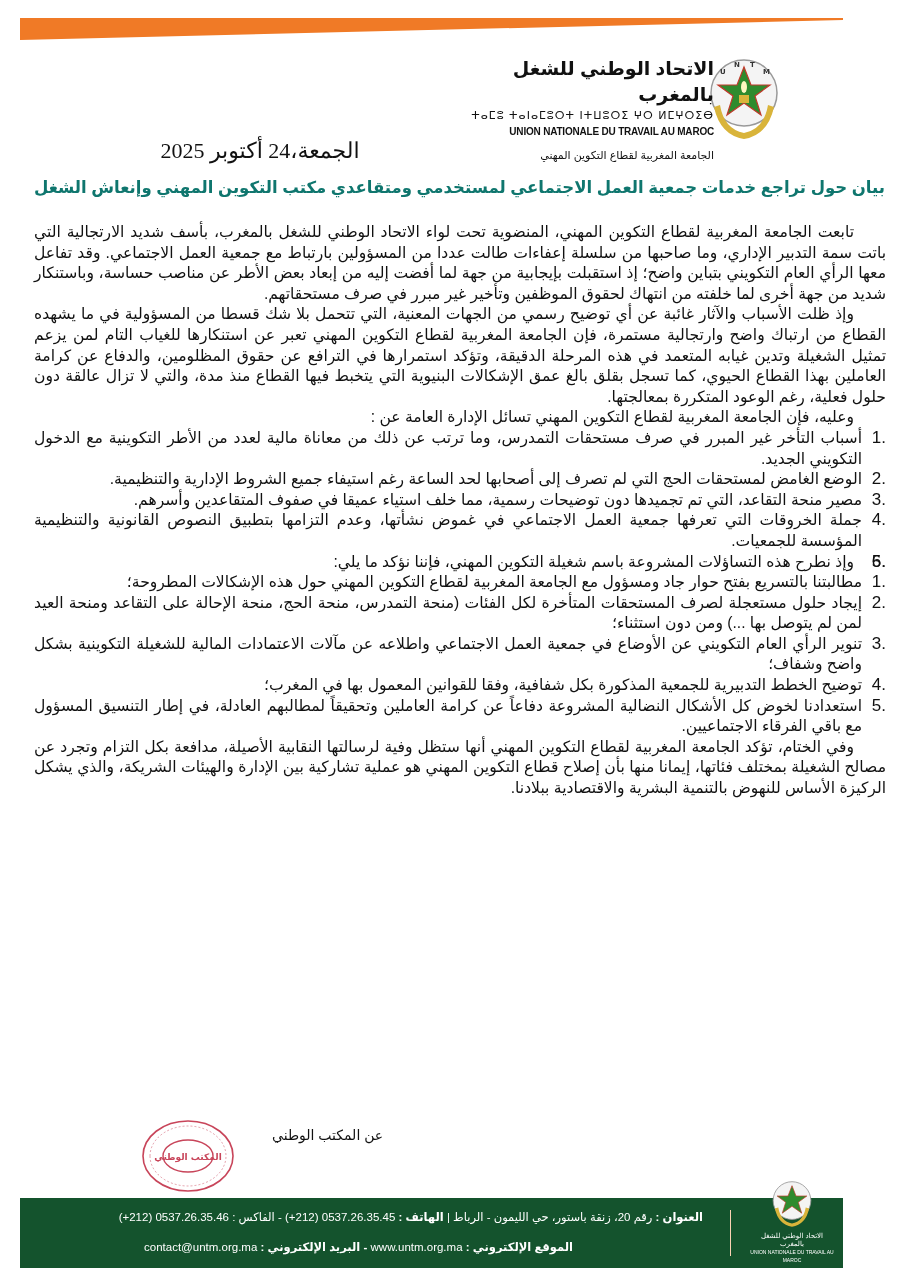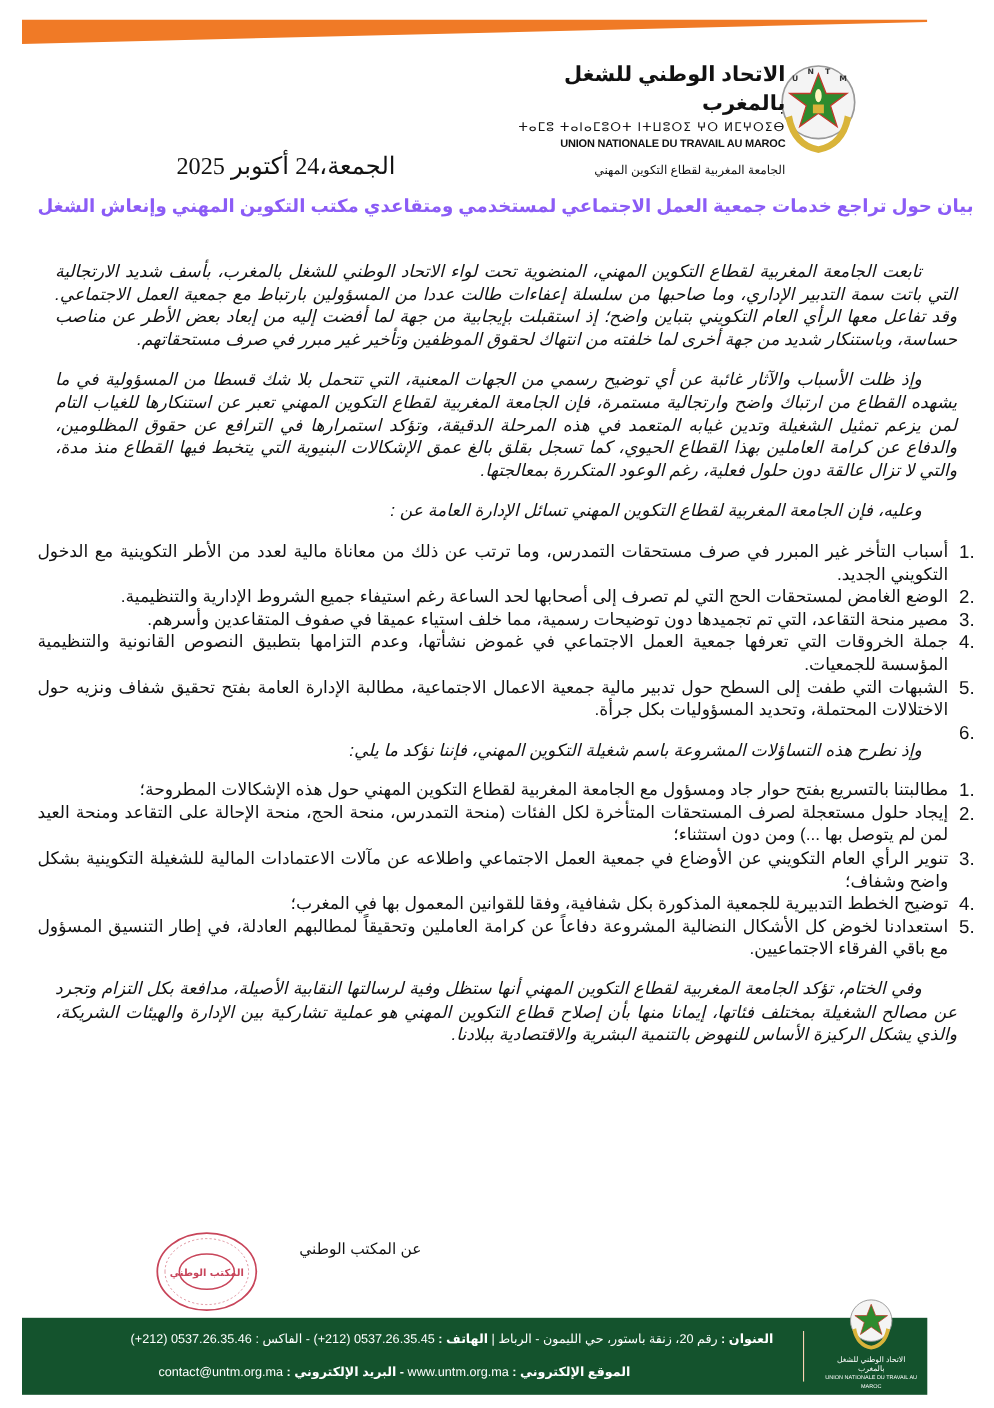--- a/index.html
+++ b/index.html
@@ -21,27 +21,27 @@
     .org-sub { font-size: 11px; color: #111; line-height: 22px; margin-top: 4px; }
     .emblem {
       position: absolute; left: 706px; top: 57px; width: 76px; height: 84px;
     }
     .date-line {
       position: absolute; left: 100px; top: 138px; width: 320px; text-align: center;
       font-family: "Liberation Serif", serif; font-size: 22px; direction: rtl;
     }
     .doc-title {
       position: absolute; left: 30px; top: 178px; width: 855px; text-align: right;
-      direction: rtl; font-size: 16.5px; font-weight: bold; color: #8b5cf6;
+      direction: rtl; font-size: 16.5px; font-weight: bold; color: #0f766e;
     }
     .body-text {
       position: absolute; left: 34px; top: 222px; width: 852px;
       direction: rtl; text-align: justify; font-size: 15.6px; line-height: 20.6px; color: #111;
     }
-    .body-text p { margin: 16px; text-indent: 32px; font-style: italic; }
+    .body-text p { margin: 0; text-indent: 32px; }
     .body-text ol { margin: 0; padding: 0; list-style: none; }
     .body-text li { position: relative; padding-right: 24px; }
     .body-text li .num {
       position: absolute; right: 0; top: 0; direction: ltr; font-size: 17px;
     }
     .signature {
       position: absolute; left: 272px; top: 1127px; font-size: 14px; direction: rtl;
     }
     .stamp {
       position: absolute; left: 140px; top: 1118px; width: 96px; height: 76px;
@@ -98,21 +98,21 @@
 
 <div class="body-text">
   <p>تابعت الجامعة المغربية لقطاع التكوين المهني، المنضوية تحت لواء الاتحاد الوطني للشغل بالمغرب، بأسف شديد الارتجالية التي باتت سمة التدبير الإداري، وما صاحبها من سلسلة إعفاءات طالت عددا من المسؤولين بارتباط مع جمعية العمل الاجتماعي. وقد تفاعل معها الرأي العام التكويني بتباين واضح؛ إذ استقبلت بإيجابية من جهة لما أفضت إليه من إبعاد بعض الأطر عن مناصب حساسة، وباستنكار شديد من جهة أخرى لما خلفته من انتهاك لحقوق الموظفين وتأخير غير مبرر في صرف مستحقاتهم.</p>
   <p>وإذ ظلت الأسباب والآثار غائبة عن أي توضيح رسمي من الجهات المعنية، التي تتحمل بلا شك قسطا من المسؤولية في ما يشهده القطاع من ارتباك واضح وارتجالية مستمرة، فإن الجامعة المغربية لقطاع التكوين المهني تعبر عن استنكارها للغياب التام لمن يزعم تمثيل الشغيلة وتدين غيابه المتعمد في هذه المرحلة الدقيقة، وتؤكد استمرارها في الترافع عن حقوق المظلومين، والدفاع عن كرامة العاملين بهذا القطاع الحيوي، كما تسجل بقلق بالغ عمق الإشكالات البنيوية التي يتخبط فيها القطاع منذ مدة، والتي لا تزال عالقة دون حلول فعلية، رغم الوعود المتكررة بمعالجتها.</p>
   <p>وعليه، فإن الجامعة المغربية لقطاع التكوين المهني تسائل الإدارة العامة عن :</p>
   <ol>
     <li><span class="num">1.</span><span>أسباب التأخر غير المبرر في صرف مستحقات التمدرس، وما ترتب عن ذلك من معاناة مالية لعدد من الأطر التكوينية مع الدخول التكويني الجديد.</span></li>
     <li><span class="num">2.</span><span>الوضع الغامض لمستحقات الحج التي لم تصرف إلى أصحابها لحد الساعة رغم استيفاء جميع الشروط الإدارية والتنظيمية.</span></li>
     <li><span class="num">3.</span><span>مصير منحة التقاعد، التي تم تجميدها دون توضيحات رسمية، مما خلف استياء عميقا في صفوف المتقاعدين وأسرهم.</span></li>
     <li><span class="num">4.</span><span>جملة الخروقات التي تعرفها جمعية العمل الاجتماعي  في غموض نشأتها، وعدم التزامها بتطبيق النصوص القانونية والتنظيمية المؤسسة للجمعيات.</span></li>
-    <li><span class="num">5.</span><span>الشبهات التي طفت إلى السطح حول تدبير مالية جمعية الاعمال الاجتماعية، مطالبة الإدارة العامة بفتح تحقيق شفاف ونزيه حول الاختلالات المحتملة، وتحديد المسؤوليات بكل جرأة.</span></li>
+    <li><span class="num">5.</span></li>
     <li><span class="num">6.</span></li>
   </ol>
   <p>وإذ نطرح هذه التساؤلات المشروعة باسم شغيلة التكوين المهني، فإننا نؤكد ما يلي:</p>
   <ol>
     <li><span class="num">1.</span><span>مطالبتنا بالتسريع بفتح حوار جاد ومسؤول مع الجامعة المغربية لقطاع التكوين المهني حول هذه الإشكالات المطروحة؛</span></li>
     <li><span class="num">2.</span><span>إيجاد حلول مستعجلة لصرف المستحقات المتأخرة لكل الفئات (منحة التمدرس، منحة الحج، منحة الإحالة على التقاعد ومنحة العيد لمن لم يتوصل بها ...) ومن دون استثناء؛</span></li>
     <li><span class="num">3.</span><span>تنوير الرأي العام التكويني عن الأوضاع في جمعية العمل الاجتماعي واطلاعه عن مآلات الاعتمادات المالية للشغيلة التكوينية بشكل واضح وشفاف؛</span></li>
     <li><span class="num">4.</span><span>توضيح الخطط التدبيرية للجمعية المذكورة بكل شفافية، وفقا للقوانين المعمول بها في المغرب؛</span></li>
     <li><span class="num">5.</span><span>استعدادنا لخوض كل الأشكال النضالية المشروعة دفاعاً عن كرامة العاملين وتحقيقاً لمطالبهم العادلة، في إطار التنسيق المسؤول مع باقي الفرقاء الاجتماعيين.</span></li>
   </ol>

